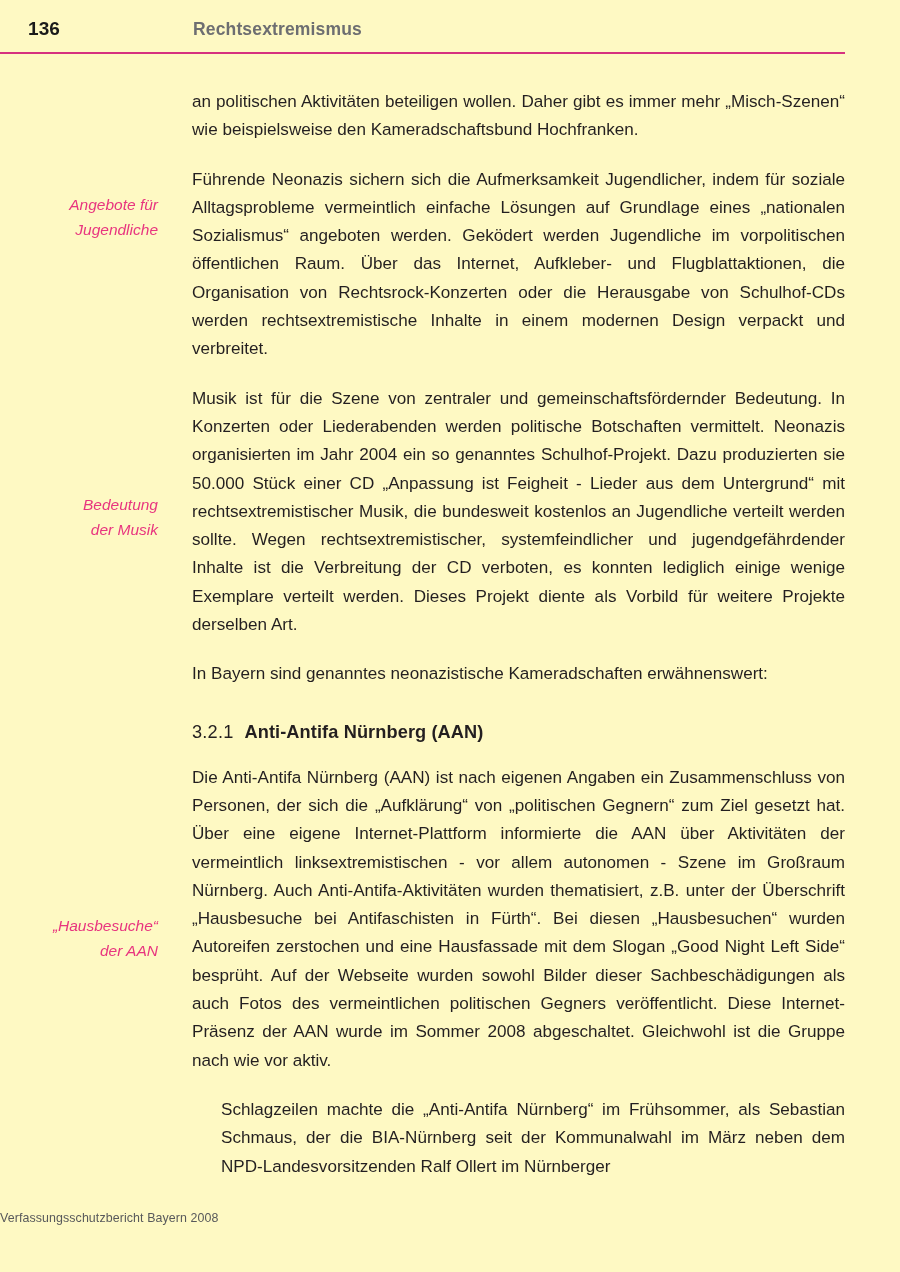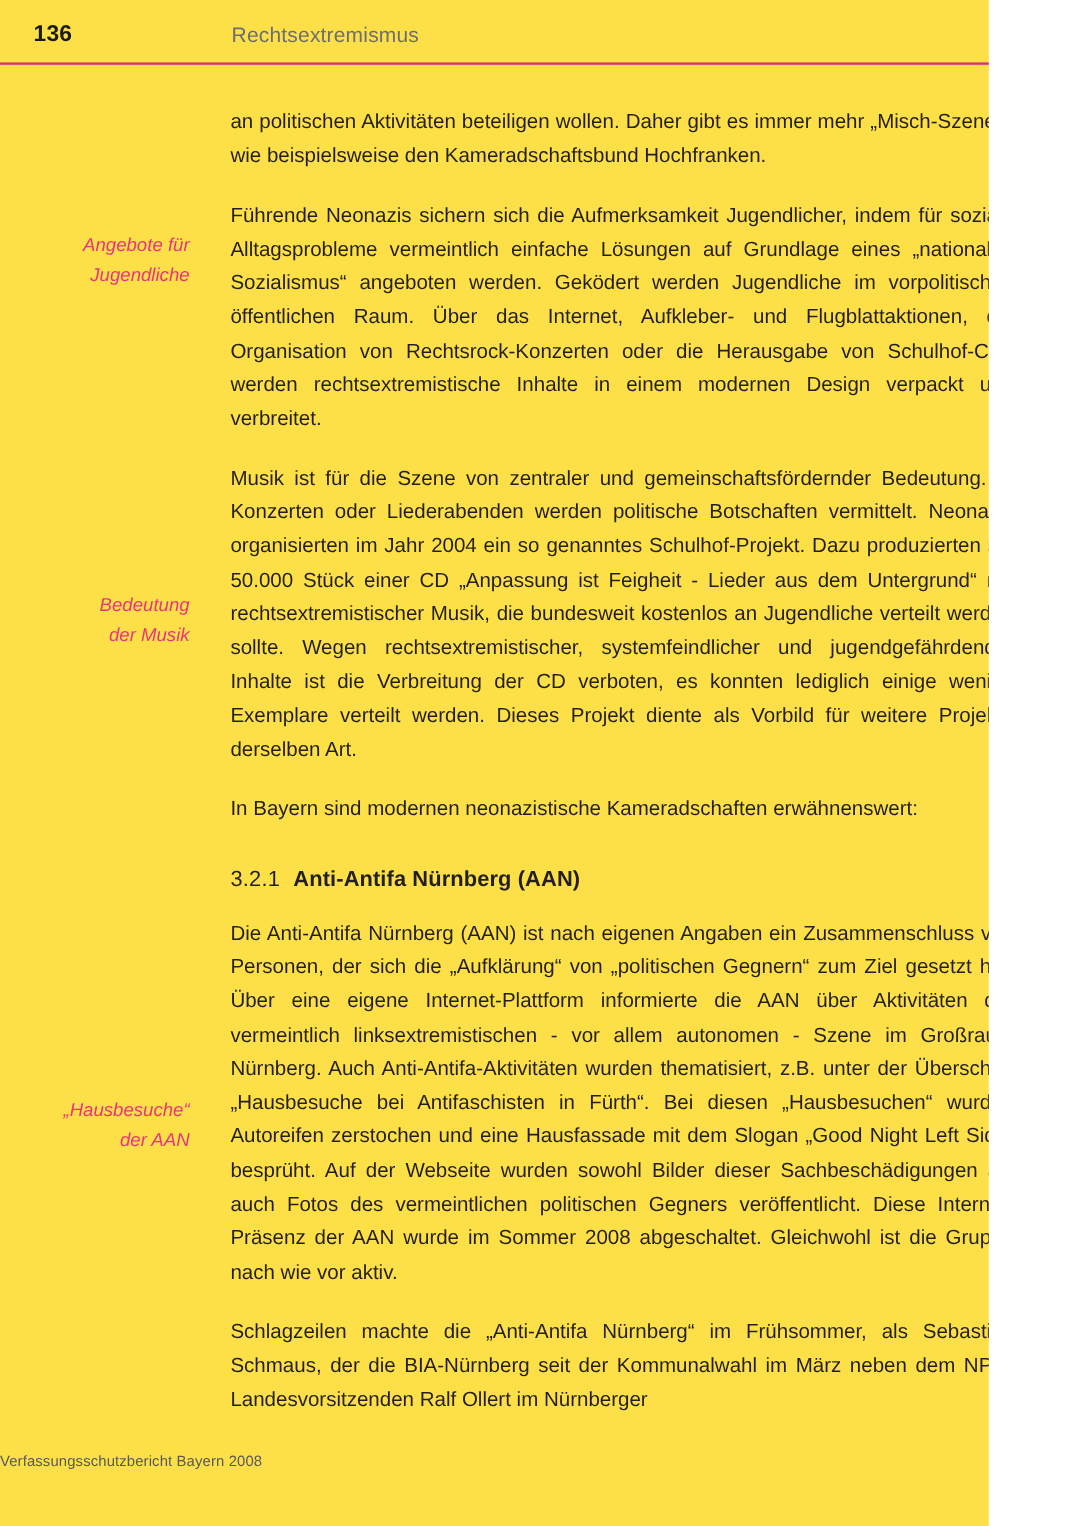--- a/index.html
+++ b/index.html
@@ -9,24 +9,24 @@
     background: #ffffff;
   }
 
   body {
     font-family: "Liberation Sans", "DejaVu Sans", sans-serif;
     color: #231f20;
   }
 
   .page {
     position: relative;
-    width: 824px;
+    width: 900px;
     height: 1272px;
     overflow: hidden;
-    background: #fde047;
+    background: #fef9c3;
     box-sizing: border-box;
   }
 
   
   .header {
     position: absolute;
     left: 0;
     top: 18px;
     width: 845px;
     height: 34px;
@@ -40,21 +40,21 @@
     font-weight: bold;
     letter-spacing: 0.1px;
     color: #1a1a1a;
   }
 
   .header-section-title {
     position: absolute;
     left: 193px;
     top: 1px;
     font-size: 17.5px;
-    font-weight: normal;
+    font-weight: bold;
     letter-spacing: 0.15px;
     color: #6d6e71;
   }
 
   .header-rule {
     position: absolute;
     left: 0;
     top: 52px;
     width: 845px;
     height: 2px;
@@ -90,21 +90,21 @@
   .para {
     margin: 0 0 21px 0;
     font-size: 17.1px;
     line-height: 28.3px;
     text-align: justify;
     text-justify: inter-word;
     color: #231f20;
     hyphens: none;
   }
 
-  .para:last-child { margin-bottom: 0; }
+  .para:last-child { margin-bottom: 0; margin-left: 29px; }
 
   .section-heading {
     margin: 30px 0 19px 0;
     font-size: 18.2px;
     line-height: 26px;
     color: #231f20;
   }
 
   .section-heading .heading-number {
     font-weight: normal;
@@ -158,21 +158,21 @@
   </div>
 
   <div class="content">
 
     <p class="para">an politischen Aktivitäten beteiligen wollen. Daher gibt es immer mehr „Misch-Szenen“ wie beispielsweise den Kameradschaftsbund Hochfranken.</p>
 
     <p class="para">Führende Neonazis sichern sich die Aufmerksamkeit Jugendlicher, indem für soziale Alltagsprobleme vermeintlich einfache Lösungen auf Grundlage eines „nationalen Sozialismus“ angeboten werden. Geködert werden Jugendliche im vorpolitischen öffentlichen Raum. Über das Internet, Aufkleber- und Flugblattaktionen, die Organisation von Rechtsrock-Konzerten oder die Herausgabe von Schulhof-CDs werden rechtsextremistische Inhalte in einem modernen Design verpackt und verbreitet.</p>
 
     <p class="para">Musik ist für die Szene von zentraler und gemeinschaftsfördernder Bedeutung. In Konzerten oder Liederabenden werden politische Botschaften vermittelt. Neonazis organisierten im Jahr 2004 ein so genanntes Schulhof-Projekt. Dazu produzierten sie 50.000 Stück einer CD „Anpassung ist Feigheit - Lieder aus dem Untergrund“ mit rechtsextremistischer Musik, die bundesweit kostenlos an Jugendliche verteilt werden sollte. Wegen rechtsextremistischer, systemfeindlicher und jugendgefährdender Inhalte ist die Verbreitung der CD verboten, es konnten lediglich einige wenige Exemplare verteilt werden. Dieses Projekt diente als Vorbild für weitere Projekte derselben Art.</p>
 
-    <p class="para">In Bayern sind modernen neonazistische Kameradschaften erwähnenswert:</p>
+    <p class="para">In Bayern sind genanntes neonazistische Kameradschaften erwähnenswert:</p>
 
     <h2 class="section-heading">
       <span class="heading-number">3.2.1</span><span class="heading-title">Anti-Antifa Nürnberg (AAN)</span>
     </h2>
 
     <p class="para">Die Anti-Antifa Nürnberg (AAN) ist nach eigenen Angaben ein Zusammenschluss von Personen, der sich die „Aufklärung“ von „politischen Gegnern“ zum Ziel gesetzt hat. Über eine eigene Internet-Plattform informierte die AAN über Aktivitäten der vermeintlich linksextremistischen - vor allem autonomen - Szene im Großraum Nürnberg. Auch Anti-Antifa-Aktivitäten wurden thematisiert, z.B. unter der Überschrift „Hausbesuche bei Antifaschisten in Fürth“. Bei diesen „Hausbesuchen“ wurden Autoreifen zerstochen und eine Hausfassade mit dem Slogan „Good Night Left Side“ besprüht. Auf der Webseite wurden sowohl Bilder dieser Sachbeschädigungen als auch Fotos des vermeintlichen politischen Gegners veröffentlicht. Diese Internet-Präsenz der AAN wurde im Sommer 2008 abgeschaltet. Gleichwohl ist die Gruppe nach wie vor aktiv.</p>
 
     <p class="para">Schlagzeilen machte die „Anti-Antifa Nürnberg“ im Frühsommer, als Sebastian Schmaus, der die BIA-Nürnberg seit der Kommunalwahl im März neben dem NPD-Landesvorsitzenden Ralf Ollert im Nürnberger</p>
 
   </div>

